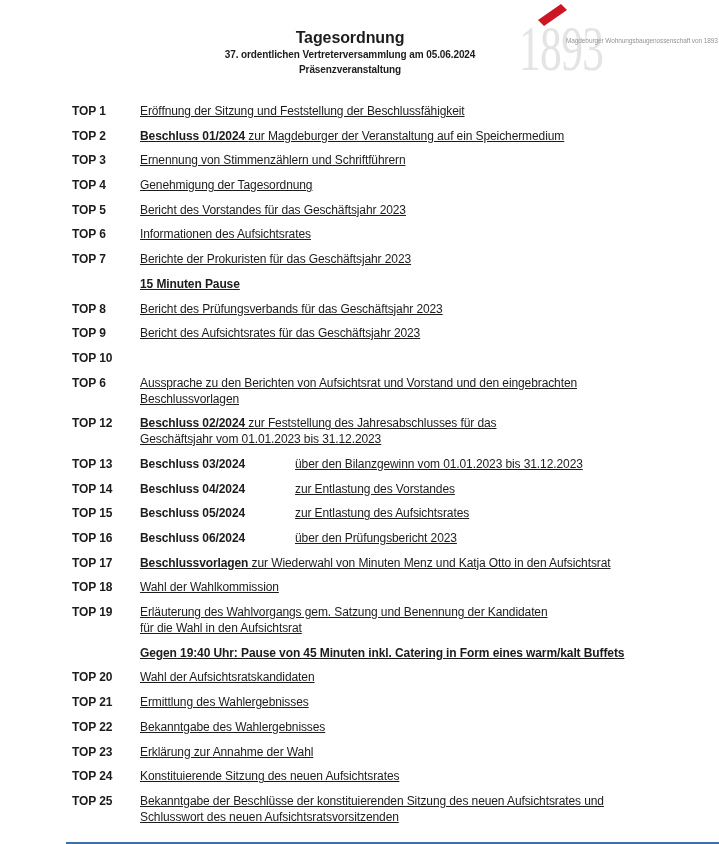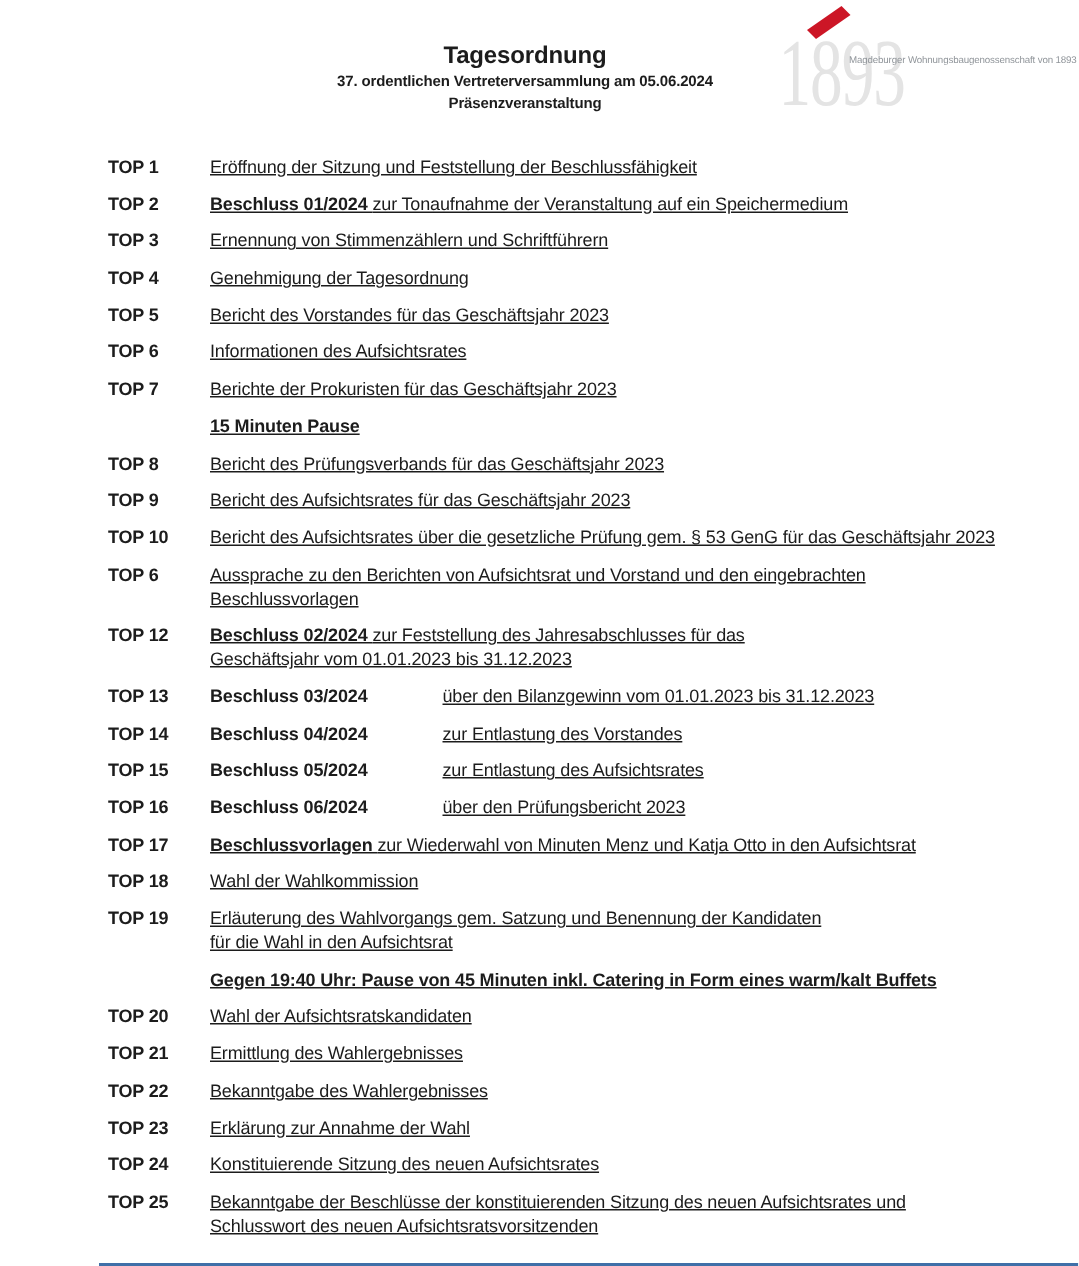--- a/index.html
+++ b/index.html
@@ -79,21 +79,21 @@
     <div class="logo-company" style="color: rgb(144, 149, 154);">Magdeburger Wohnungsbaugenossenschaft von 1893 eG</div>
   </div>
 
   <div class="agenda" id="agenda">
       <div class="row">
         <div class="lbl">TOP 1</div>
         <div class="content"><span class="rest">Eröffnung der Sitzung und Feststellung der Beschlussfähigkeit</span></div>
       </div>
       <div class="row">
         <div class="lbl">TOP 2</div>
-        <div class="content"><span class="bold-lead">Beschluss 01/2024 </span><span class="rest">zur Tonaufnahme der Veranstaltung auf ein Speichermedium</span></div>
+        <div class="content"><span class="bold-lead">Beschluss 01/2024 </span><span class="rest">zur Magdeburger der Veranstaltung auf ein Speichermedium</span></div>
       </div>
       <div class="row">
         <div class="lbl">TOP 3</div>
         <div class="content"><span class="rest">Ernennung von Stimmenzählern und Schriftführern</span></div>
       </div>
       <div class="row">
         <div class="lbl">TOP 4</div>
         <div class="content"><span class="rest">Genehmigung der Tagesordnung</span></div>
       </div>
       <div class="row">
@@ -115,21 +115,20 @@
       <div class="row">
         <div class="lbl">TOP 8</div>
         <div class="content"><span class="rest">Bericht des Prüfungsverbands für das Geschäftsjahr 2023</span></div>
       </div>
       <div class="row">
         <div class="lbl">TOP 9</div>
         <div class="content"><span class="rest">Bericht des Aufsichtsrates für das Geschäftsjahr 2023</span></div>
       </div>
       <div class="row">
         <div class="lbl">TOP 10</div>
-        <div class="content"><span class="rest">Bericht des Aufsichtsrates über die gesetzliche Prüfung gem. § 53 GenG für das Geschäftsjahr 2023</span></div>
       </div>
       <div class="row">
         <div class="lbl">TOP 6</div>
         <div class="content"><span class="rest">Aussprache zu den Berichten von Aufsichtsrat und Vorstand und den eingebrachten
 Beschlussvorlagen</span></div>
       </div>
       <div class="row">
         <div class="lbl">TOP 12</div>
         <div class="content"><span class="bold-lead">Beschluss 02/2024 </span><span class="rest">zur Feststellung des Jahresabschlusses für das
 Geschäftsjahr vom 01.01.2023 bis 31.12.2023</span></div>

